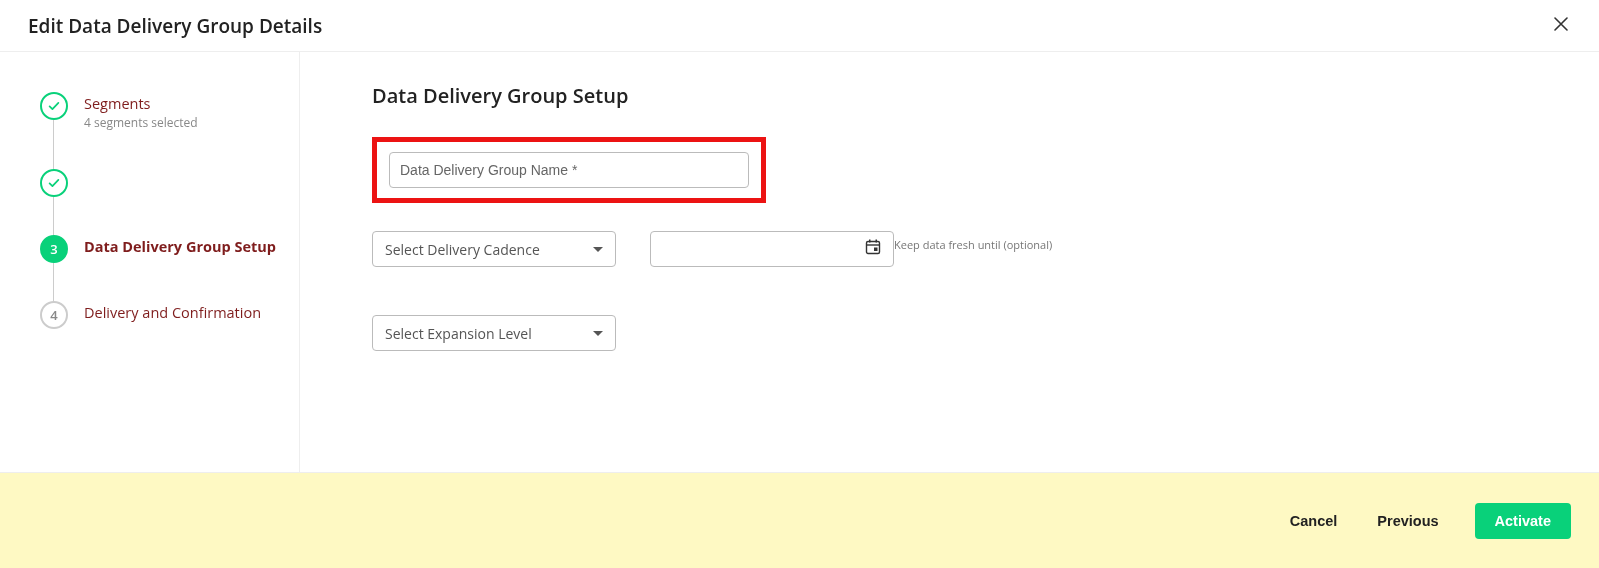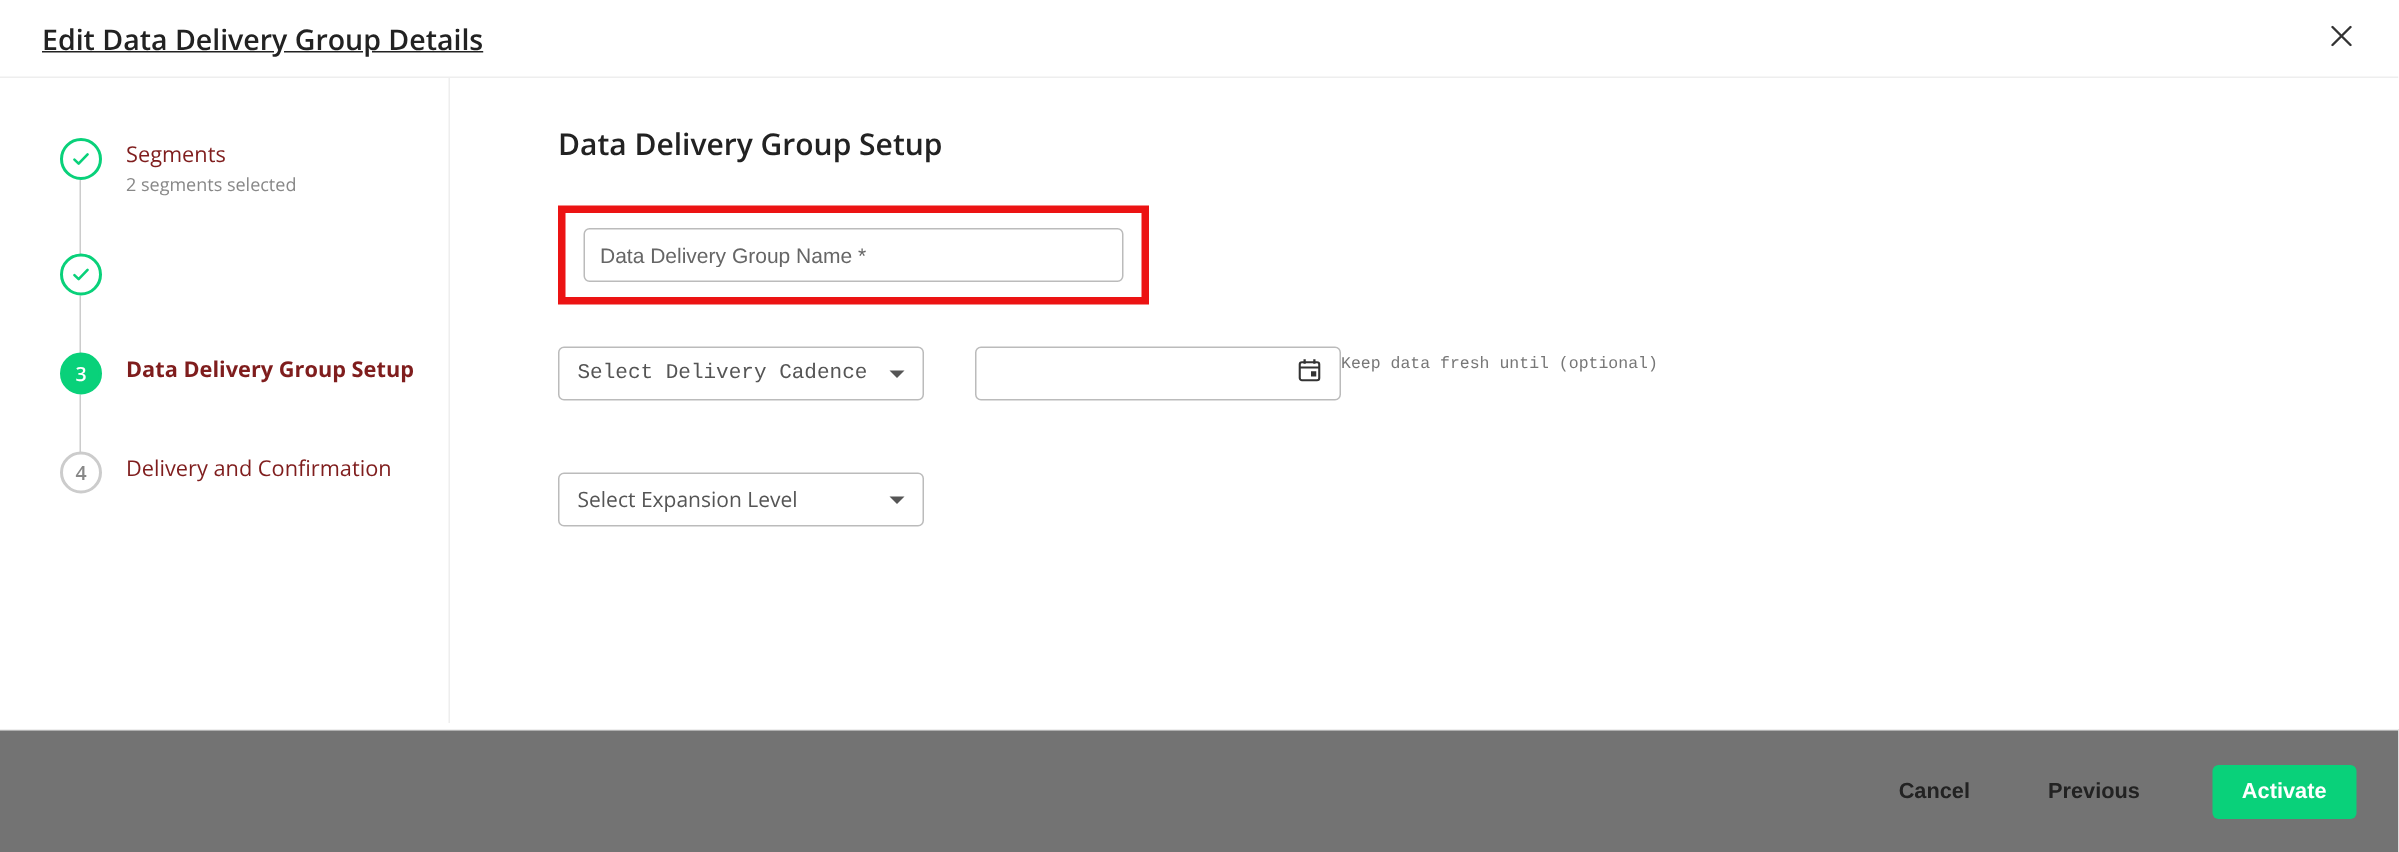--- a/index.html
+++ b/index.html
@@ -7,21 +7,20 @@
   body { width: 1599px; height: 568px; position: relative; overflow: hidden; }
 
   
   .header {
     height: 52px;
     border-bottom: 1px solid #eee;
     display: flex;
     align-items: center;
     justify-content: space-between;
     padding: 0 24px 0 28px;
-    text-decoration: underline;
   }
   .header-title {
     font-size: 19px;
     font-weight: 600;
     color: #222;
   }
   .close-btn {
     width: 28px; height: 28px;
     display: flex; align-items: center; justify-content: center;
     cursor: pointer;
@@ -130,21 +129,21 @@
     align-items: center;
     cursor: text;
   }
   .field-text input {
     border: none; outline: none;
     width: 100%; font-size: 14px; color: #333;
     background: transparent;
   }
   .field-text input::placeholder { color: #666; }
 
-  .row { display: flex; gap: 34px; align-items: flex-start; margin-bottom: 48px; font-family: Liberation Mono, monospace; }
+  .row { display: flex; gap: 34px; align-items: flex-start; margin-bottom: 48px; }
 
   .select-box {
     width: 244px;
     height: 36px;
     border: 1px solid #bbb;
     border-radius: 4px;
     display: flex;
     align-items: center;
     justify-content: space-between;
     padding: 0 12px;
@@ -177,28 +176,28 @@
   .help-text {
     font-size: 11px;
     color: #777;
     margin-top: 6px;
   }
 
   
   .footer {
     position: absolute;
     left: 0; right: 0; bottom: 0;
-    height: 82px;
+    height: 96px;
     border-top: 1px solid #eee;
     display: flex;
     align-items: center;
     justify-content: flex-end;
     padding: 0 28px;
-    gap: 44px;
-    background: #737373;
+    gap: 32px;
+    background: #fef9c3;
   }
   .btn-text {
     font-size: 14.5px;
     font-weight: 600;
     color: #222;
     background: none; border: none;
     cursor: pointer;
     padding: 8px 4px;
   }
   .btn-primary {
@@ -233,21 +232,21 @@
 
       <li class="step">
         <div class="step-connector"></div>
         <div class="step-icon done">
           <svg viewBox="0 0 16 16">
               <path d="M3 8.5 L6.2 11.5 L13 4.5" stroke="#09d17a" stroke-width="2" fill="none" stroke-linecap="round" stroke-linejoin="round"></path>
             </svg>
         </div>
         <div class="step-text">
           <div class="step-title">Segments</div>
-          <div class="step-sub">2 segments selected</div>
+          <div class="step-sub">4 segments selected</div>
         </div>
       </li>
 
       <li class="step">
         <div class="step-connector"></div>
         <div class="step-icon done">
           <svg viewBox="0 0 16 16">
               <path d="M3 8.5 L6.2 11.5 L13 4.5" stroke="#09d17a" stroke-width="2" fill="none" stroke-linecap="round" stroke-linejoin="round"></path>
             </svg>
         </div>

